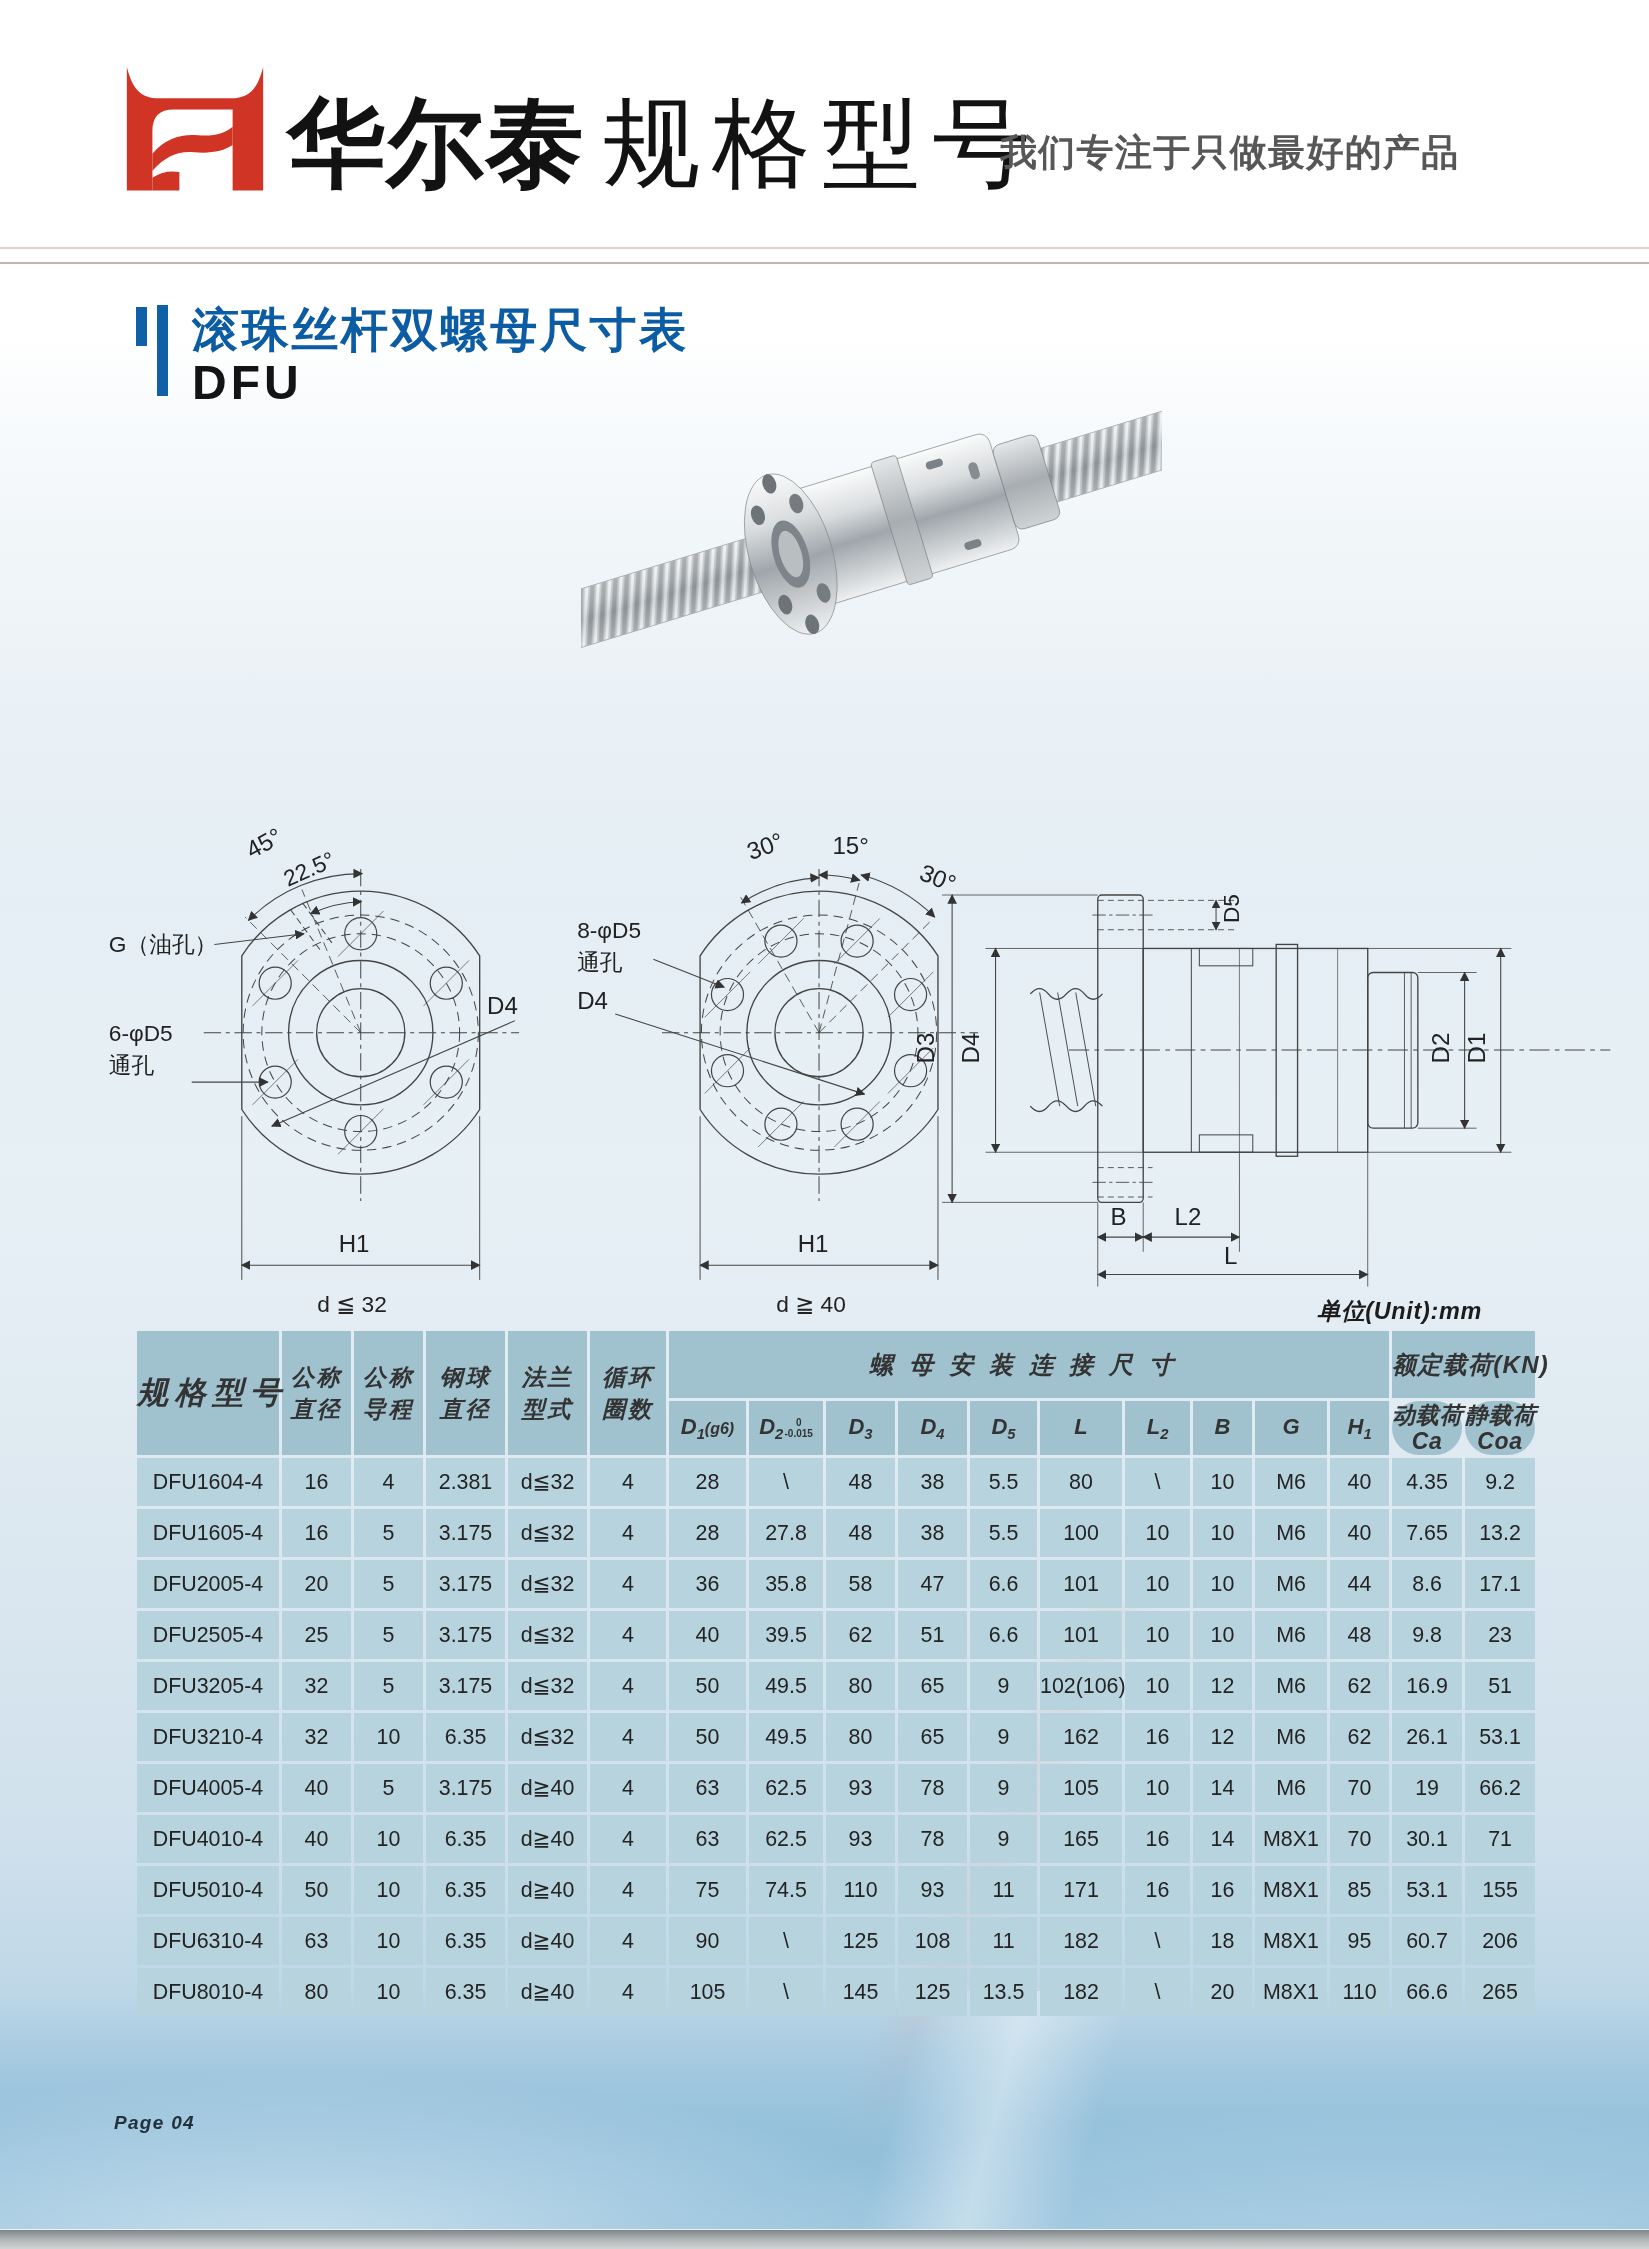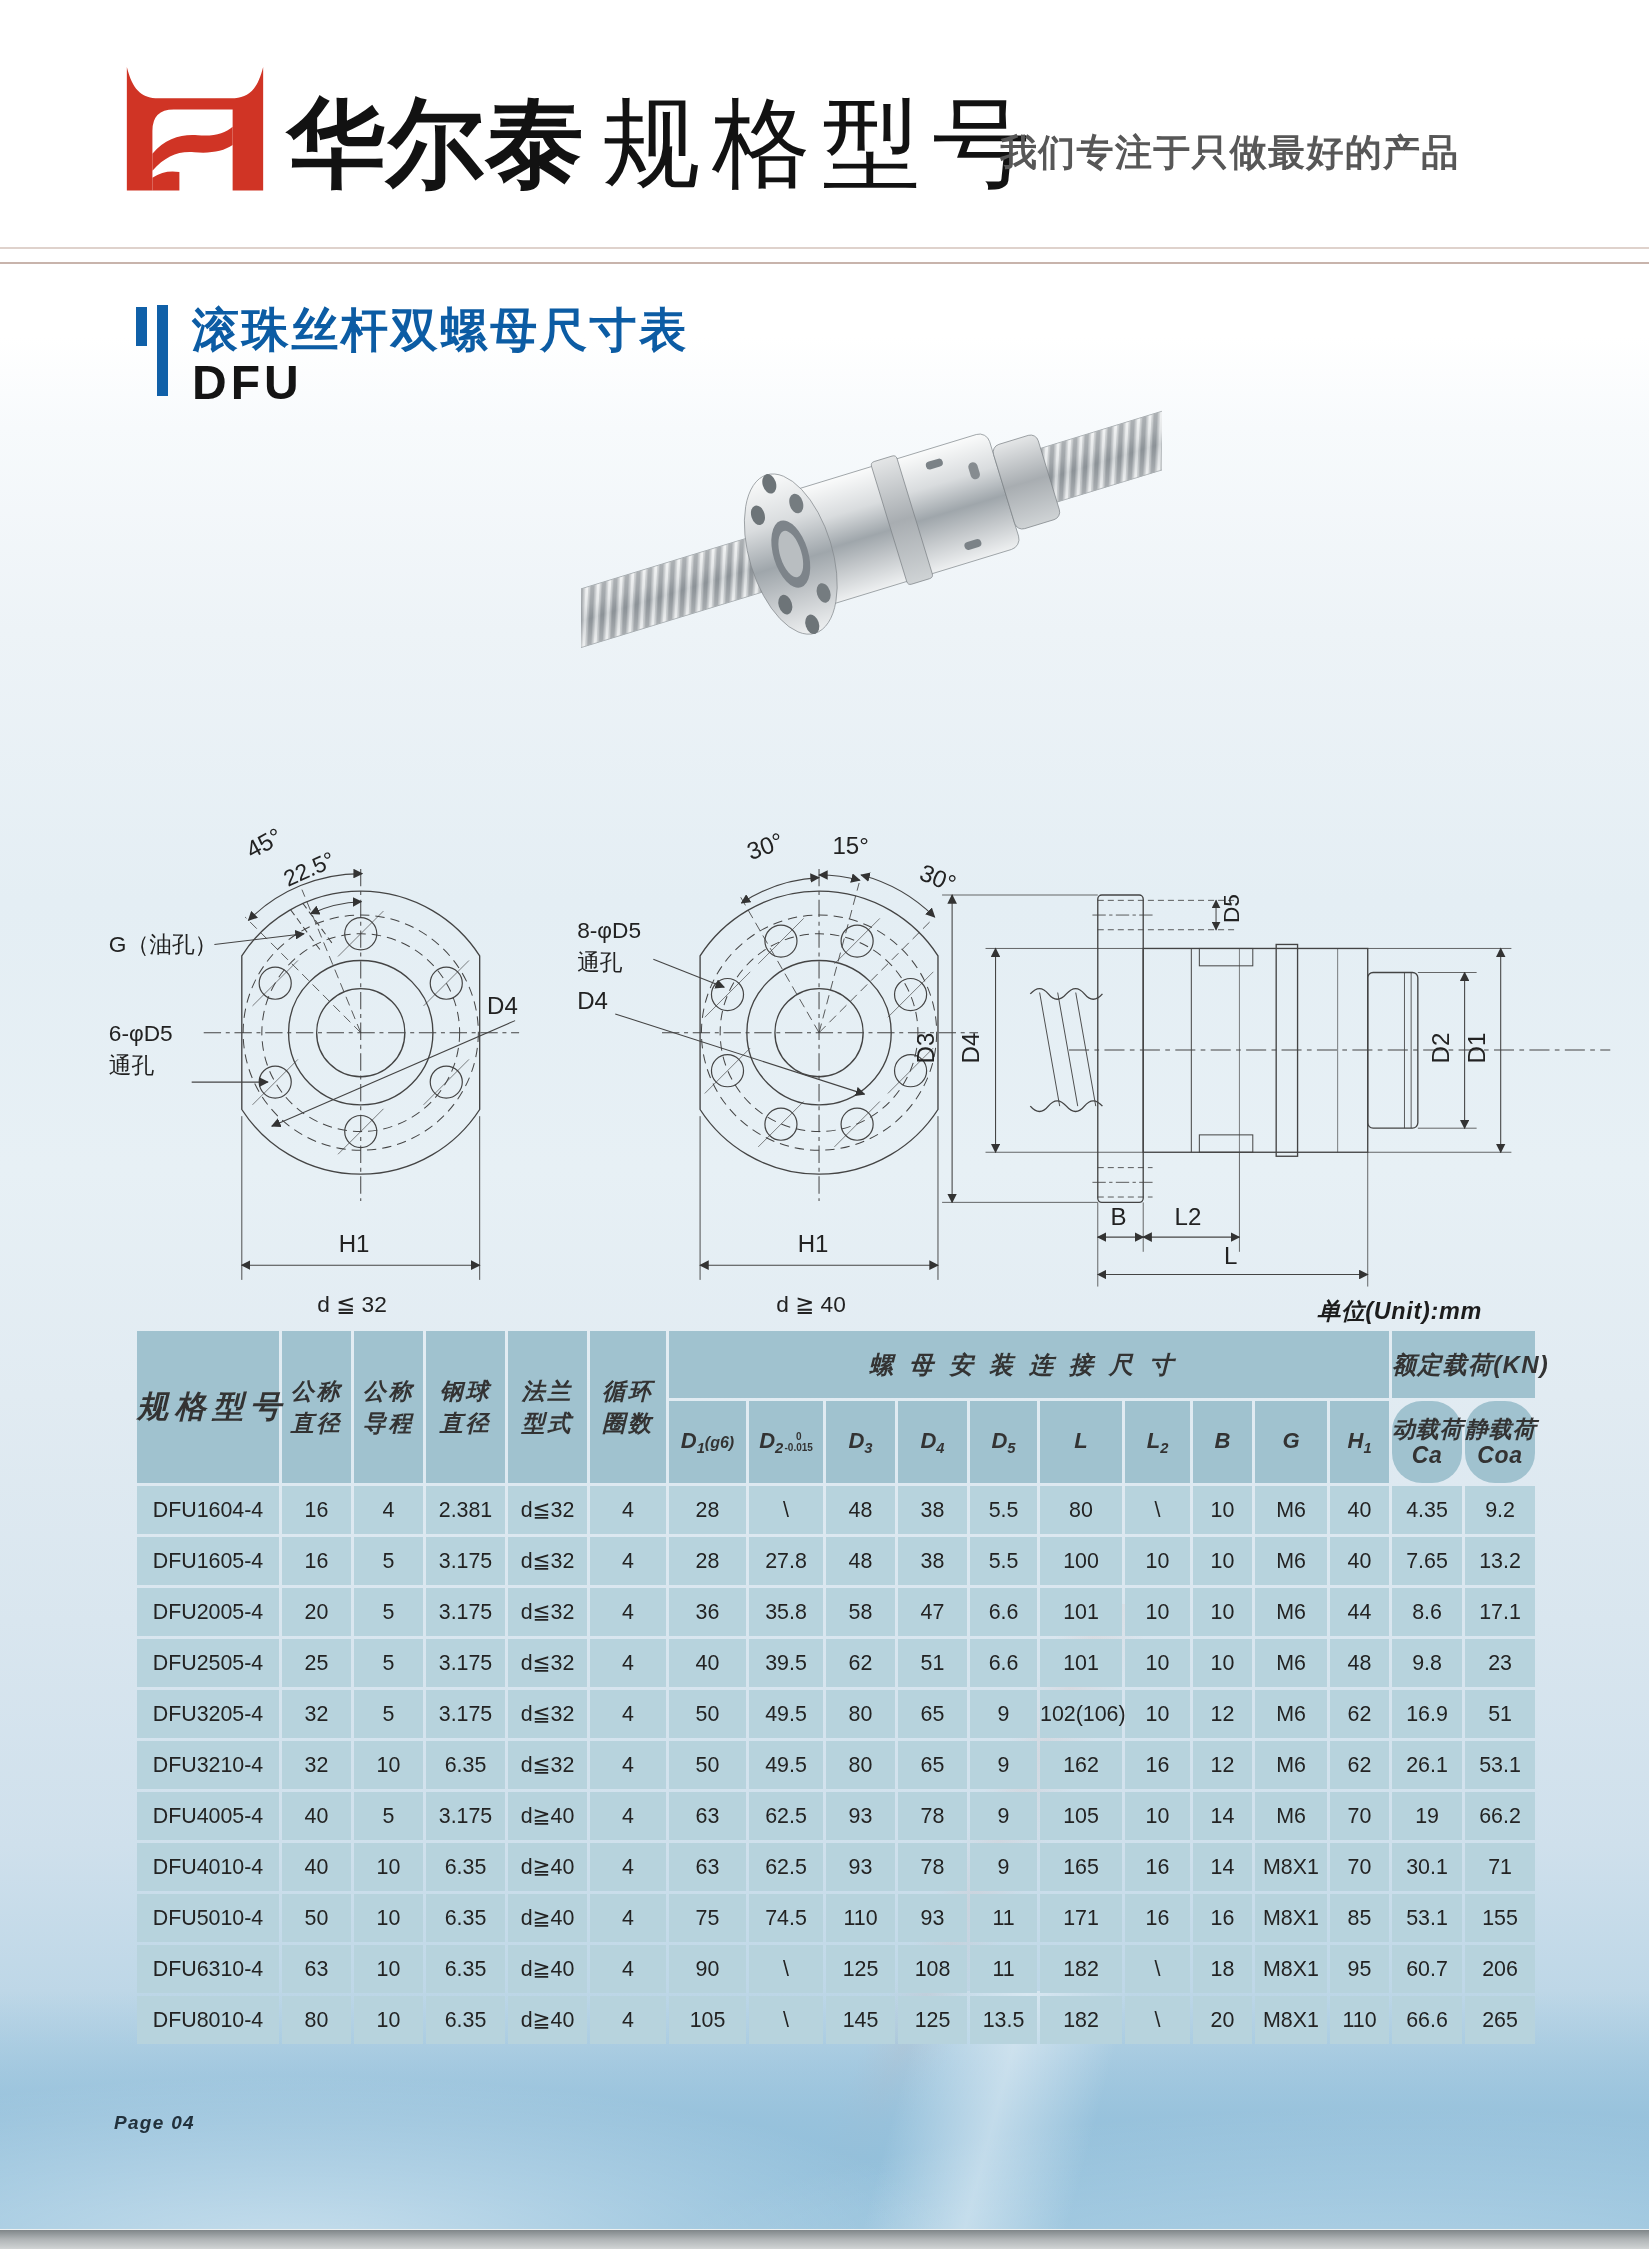--- a/index.html
+++ b/index.html
@@ -22,21 +22,21 @@
   .bar2{left:157px;top:305px;width:11.4px;height:91px;background:#1060a8;}
   .sec-title{left:192px;top:299px;font-size:47px;font-weight:800;color:#0c5ca4;letter-spacing:2.7px;white-space:nowrap;}
   .sec-code{left:192px;top:355px;font-size:48px;font-weight:800;color:#141414;letter-spacing:4px;}
   
   .unit{right:168px;top:1295px;font-size:23.4px;font-weight:600;font-style:italic;color:#1c1c1c;letter-spacing:0.7px;}
   
   .spec-table{left:134px;top:1328px;width:1348px;border-collapse:separate;border-spacing:3.3px;table-layout:fixed;background:transparent;}
   .spec-table th,.spec-table td{text-align:center;vertical-align:middle;padding:0;overflow:visible;white-space:nowrap;}
   .spec-table thead th{background:#a0c2cf;color:#333;font-style:italic;font-weight:600;}
   .spec-table thead tr.r1 th{height:67px;}
-  .spec-table thead tr.r2 th{height:82px;}
+  .spec-table thead tr.r2 th{height:54px;}
   .spec-table tbody td{background:#b7d3dd;color:#232323;height:48px;font-size:21.4px;font-weight:500;}
   .th-two{font-size:23px;line-height:1.4;letter-spacing:2.7px;}
   .th-model{font-size:31px;letter-spacing:6.7px;}
   .th-group{font-size:24px;letter-spacing:16px;}
   .th-load{font-size:23px;letter-spacing:1.3px;border-radius:30px;}
   .cs{font-size:22px;font-weight:600;}
   .cs sub{font-size:14.7px;}
   .cs .post{font-size:16px;}
   .tol{display:inline-flex;flex-direction:column;font-size:10px;line-height:1.1;vertical-align:middle;margin-left:1.3px;font-style:normal;}
   .tol i{font-style:normal;}

